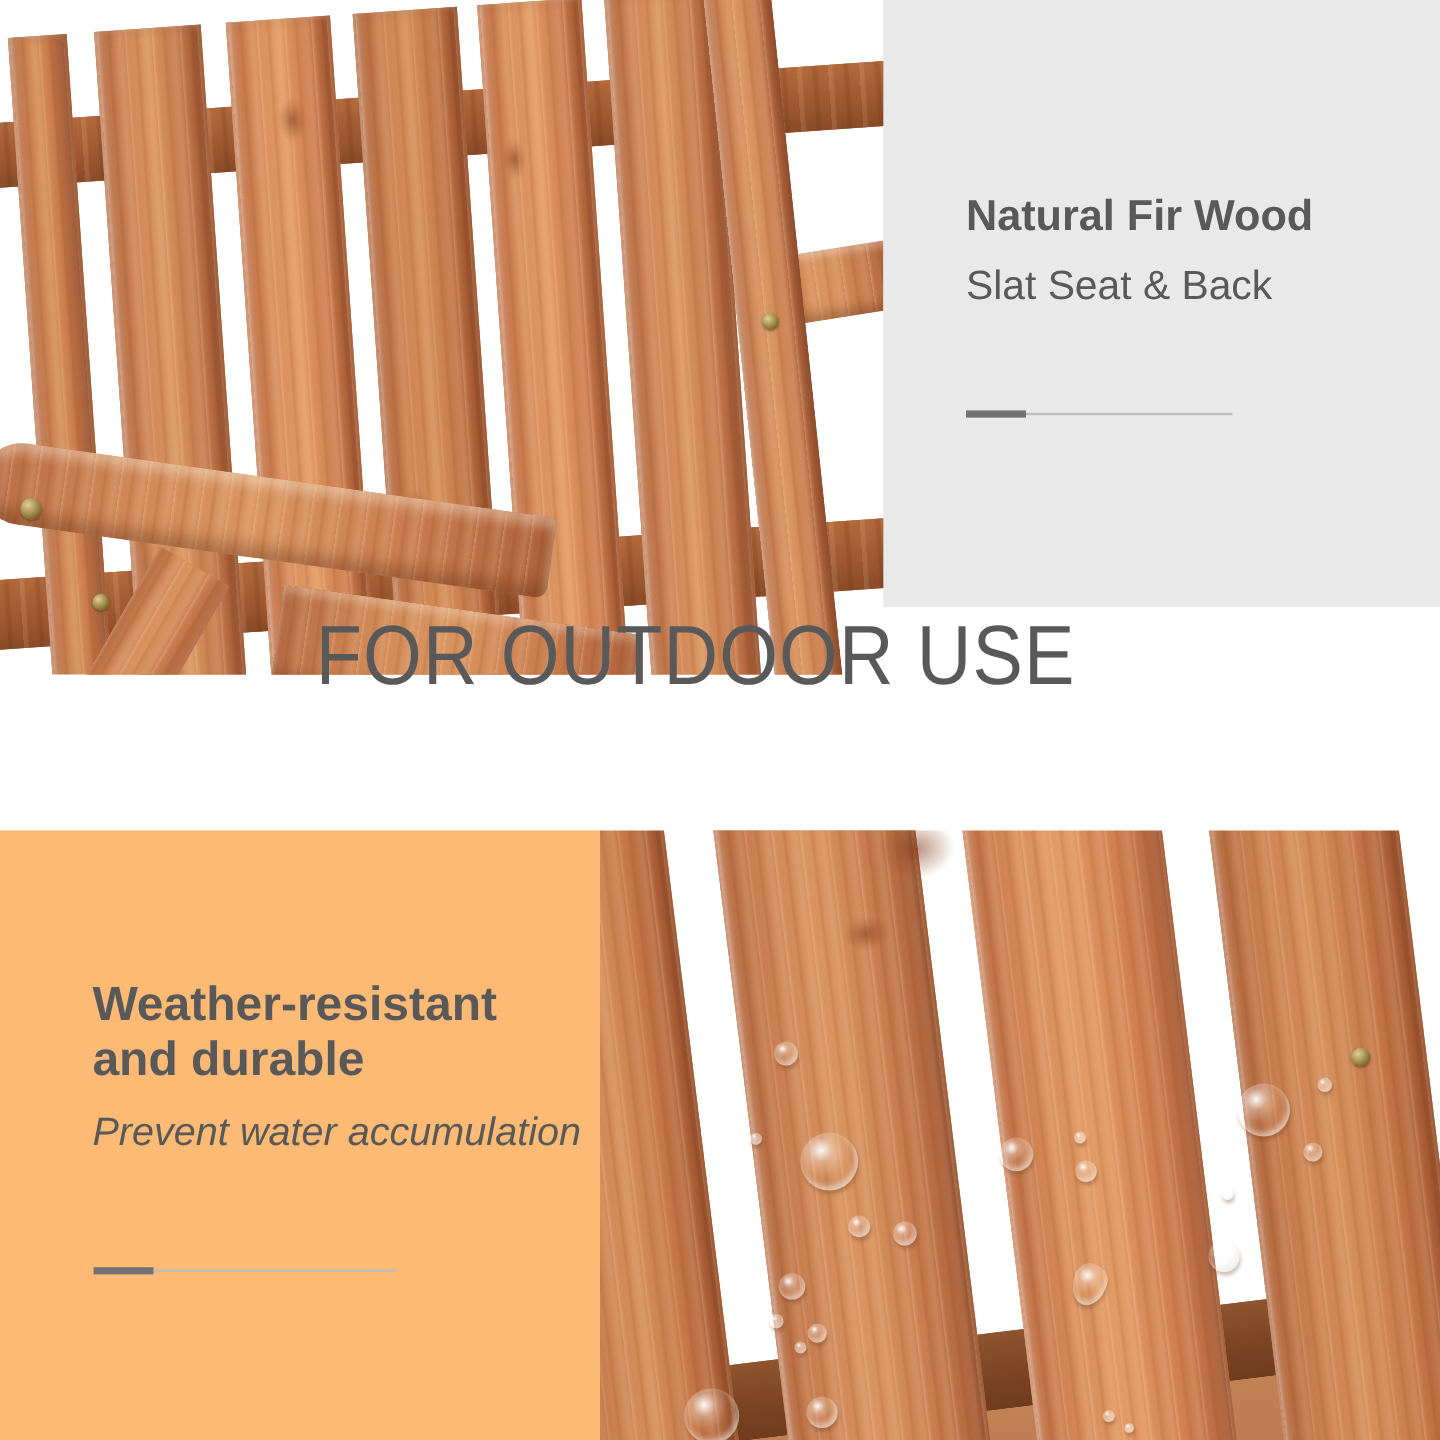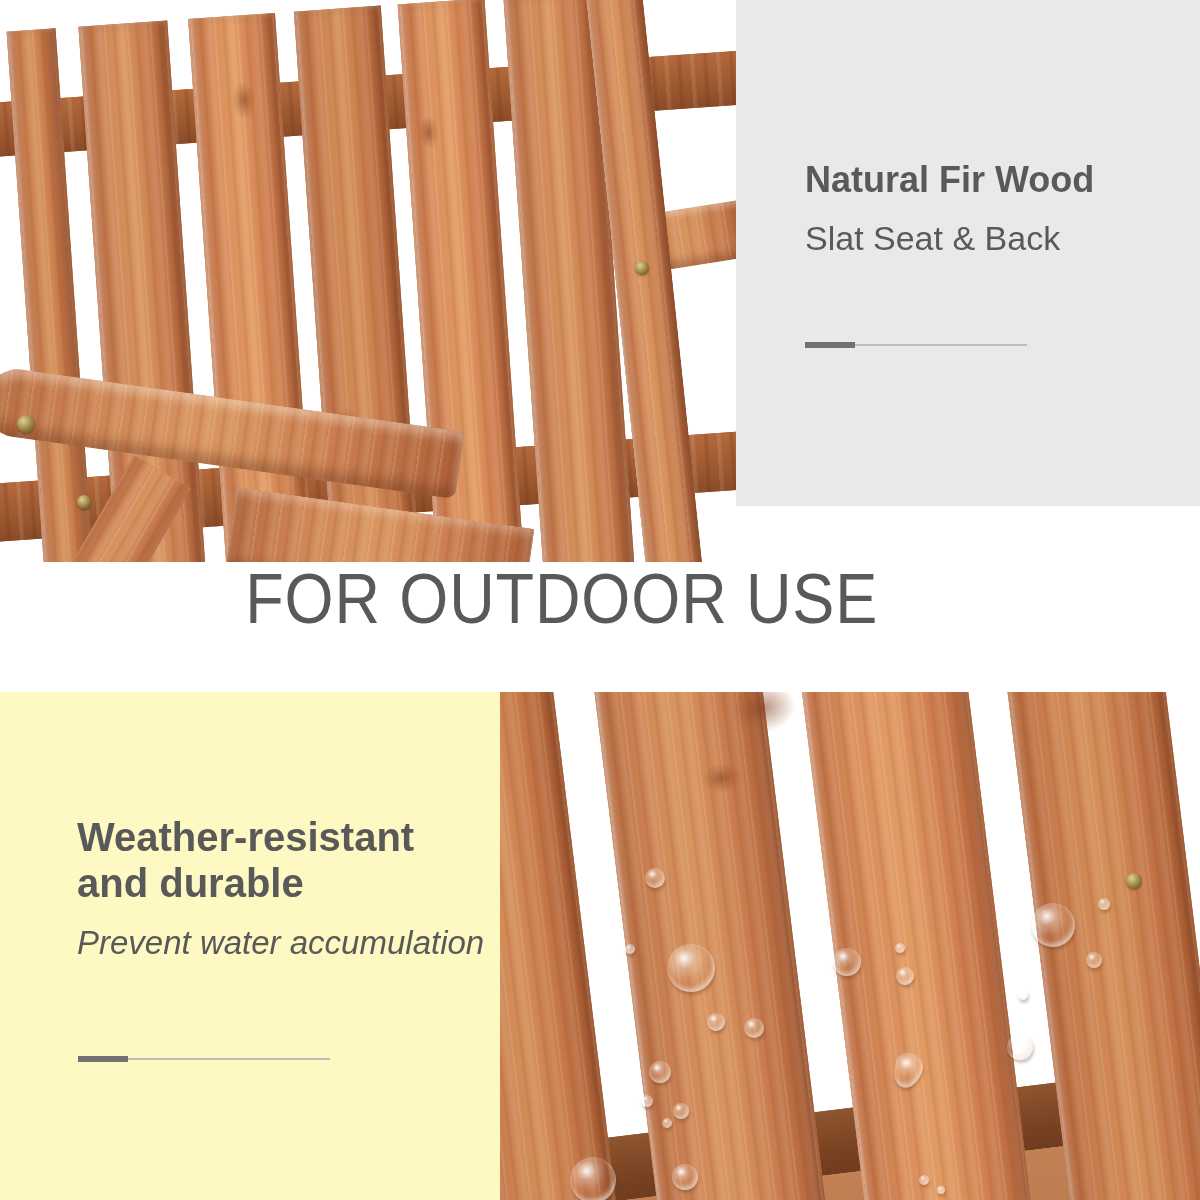--- a/index.html
+++ b/index.html
@@ -85,21 +85,21 @@
   .divider{position:absolute;display:flex;align-items:center;}
   .panel-material .divider{left:69px;top:342px;}
   .panel-weather .divider{left:78px;top:364px;}
   .d-dark{width:50px;height:6px;background:#717171;}
   .d-thin{height:2px;background:#bdbdbd;}
   .panel-material .d-thin{width:172px;}
   .panel-weather .d-thin{width:202px;}
 
   
   .banner{position:absolute;left:0;top:506px;width:1124px;height:186px;
-    display:flex;align-items:center;justify-content:center;z-index:5;pointer-events:none;}
+    display:flex;justify-content:center;z-index:5;pointer-events:none;padding-left:18px;}
   .banner-text{margin:0;font-size:70px;font-weight:300;color:var(--text);
     transform:scaleX(.9);letter-spacing:1px;white-space:nowrap;}
 </style>
 </head>
 <body>
 
 <div class="page" style="--text: #595959; background: rgb(255, 255, 255);">
 
   <section class="photo photo-chair">
     <div class="rot-group" style="transform: rotate(-4deg);">
@@ -133,21 +133,21 @@
     <div class="divider">
       <span class="d-dark" style="background: rgb(113, 113, 113);"></span>
       <span class="d-thin" style="background: rgb(189, 189, 189);"></span>
     </div>
   </section>
 
   <section class="banner">
     <h1 class="banner-text">FOR OUTDOOR USE</h1>
   </section>
 
-  <section class="panel panel-weather" style="background: #fef9c3;">
+  <section class="panel panel-weather" style="background: #fdba74;">
     <h2 class="f-title">Weather-resistant and durable</h2>
     <p class="f-sub">Prevent water accumulation</p>
     <div class="divider">
       <span class="d-dark" style="background: rgb(113, 113, 113);"></span>
       <span class="d-thin" style="background: rgb(189, 189, 189);"></span>
     </div>
   </section>
 
   <section class="photo photo-water">
     <div class="rot-group" style="transform: rotate(-7deg);">

